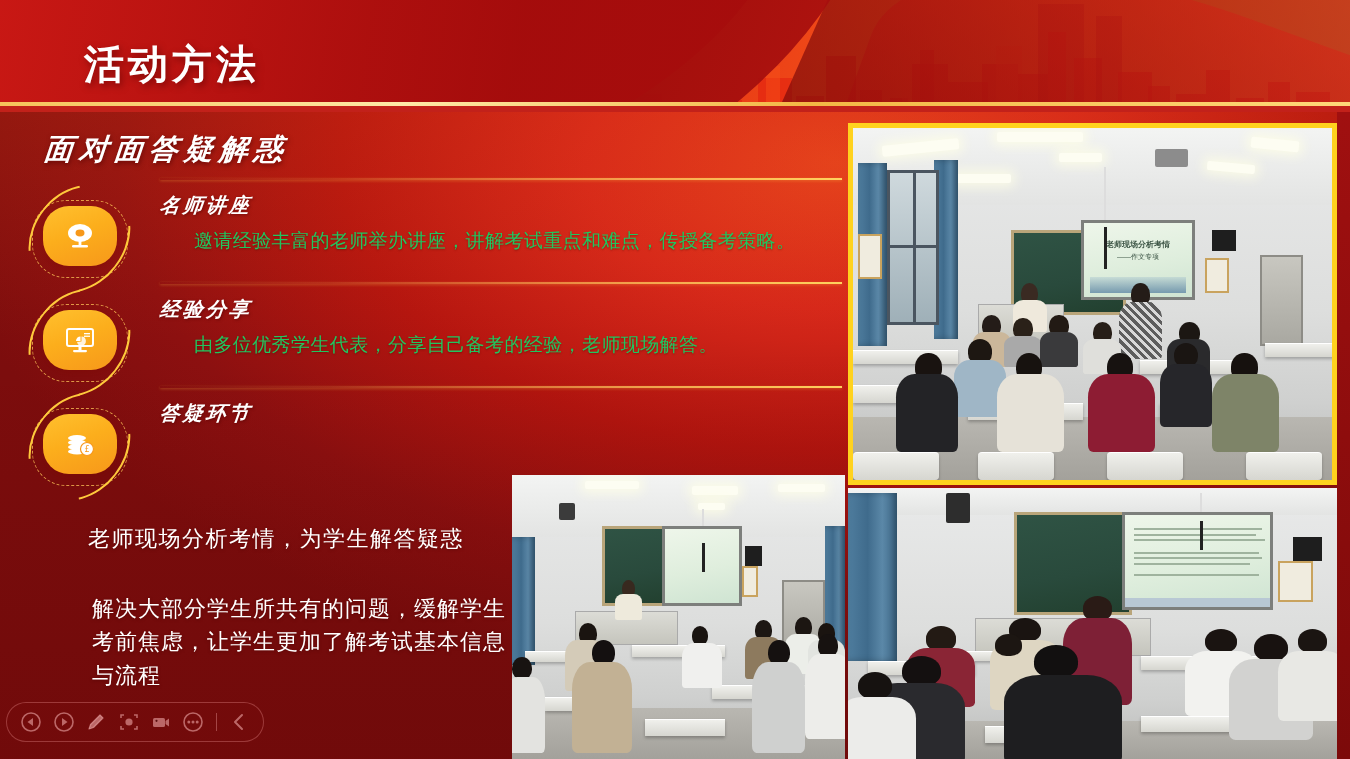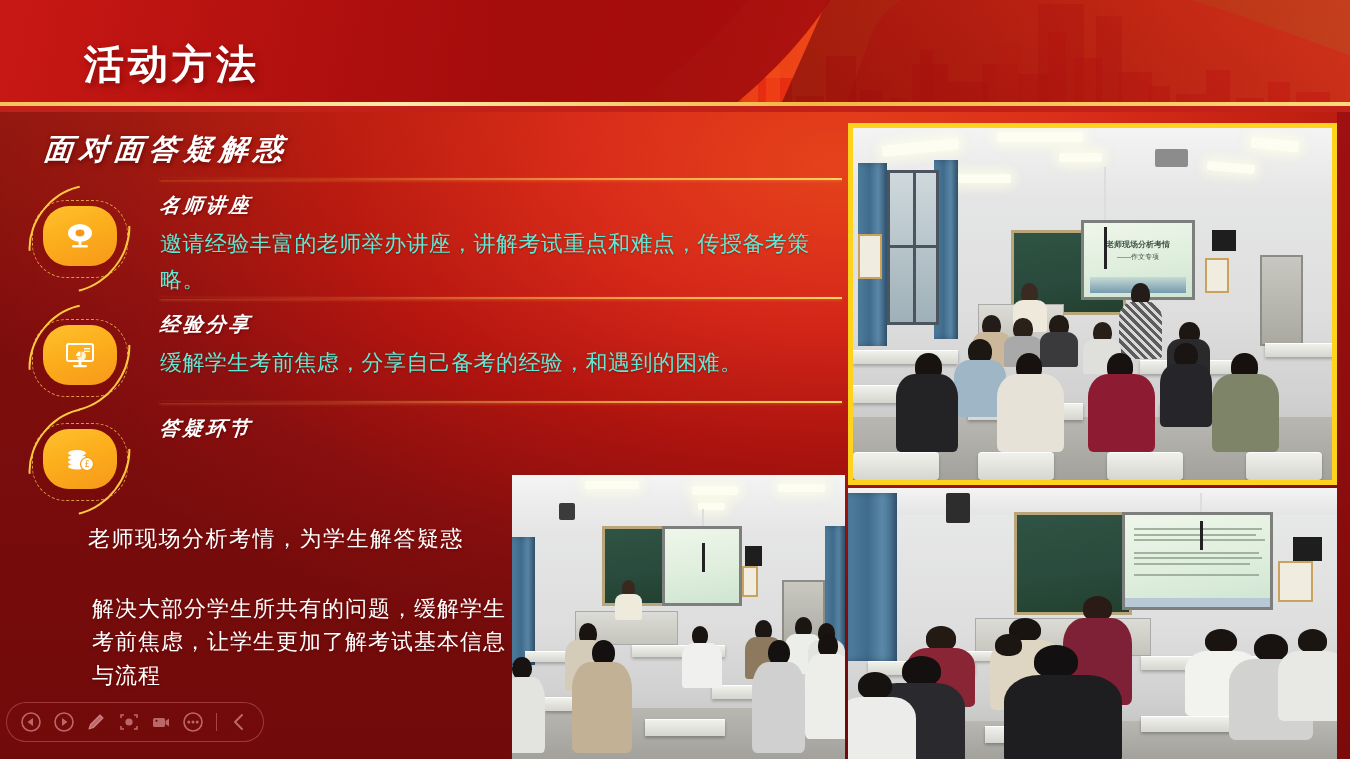--- a/index.html
+++ b/index.html
@@ -128,23 +128,24 @@
   .item-text { padding-top: 2px; padding-right: 16px; }
   .item-title {
     font-family: "DejaVu Serif", serif;
     font-size: 20px; font-weight: bold; color: #ffffff;
     letter-spacing: 3px; font-style: italic;
     transform: skewX(-6deg); display: inline-block;
     text-shadow: 1px 1px 3px rgba(80,0,0,.6);
     margin-bottom: 7px;
   }
   .item-desc {
-    font-size: 22px; color: #5eead4; line-height: 1.62;
+    font-size: 19px; color: #22c55e; line-height: 1.62;
     max-width: 670px; letter-spacing: .4px;
     text-shadow: 0 1px 2px rgba(80,0,0,.45);
+    margin-left: 34px;
   }
 
   
   .btm-line-a {
     position: absolute; left: 88px; top: 524px; z-index: 10;
     font-size: 22px; color: #ffffff; letter-spacing: 1.5px;
     text-shadow: 0 1px 3px rgba(70,0,0,.5);
   }
   .btm-line-b {
     position: absolute; left: 92px; top: 592px; z-index: 10;
@@ -297,21 +298,21 @@
               <path d="M18.5 11.5 a4.5 4.5 0 1 1 -4.5 5.5 L18.5 16.5 Z" fill="#fff" opacity=".85"></path>
               <rect x="21" y="8" width="6" height="1.3" fill="#fff"></rect>
               <rect x="21" y="10.6" width="6" height="1.3" fill="#fff"></rect>
               <rect x="15.5" y="21" width="3" height="4" fill="#fff"></rect>
               <rect x="10" y="25" width="14" height="2.2" rx="1.1" fill="#fff"></rect>
             </svg>
           </div>
         </div>
         <div class="item-text">
           <div class="item-title">经验分享</div>
-          <div class="item-desc">缓解学生考前焦虑，分享自己备考的经验，和遇到的困难。</div>
+          <div class="item-desc">由多位优秀学生代表，分享自己备考的经验，老师现场解答。</div>
         </div>
       </div>
     </div>
 
     <div class="item">
       <div class="divider"></div>
       <div class="item-row">
         <div class="icon-wrap">
           <div class="icon-dash"></div>
           <div class="arc arc-a"></div>

